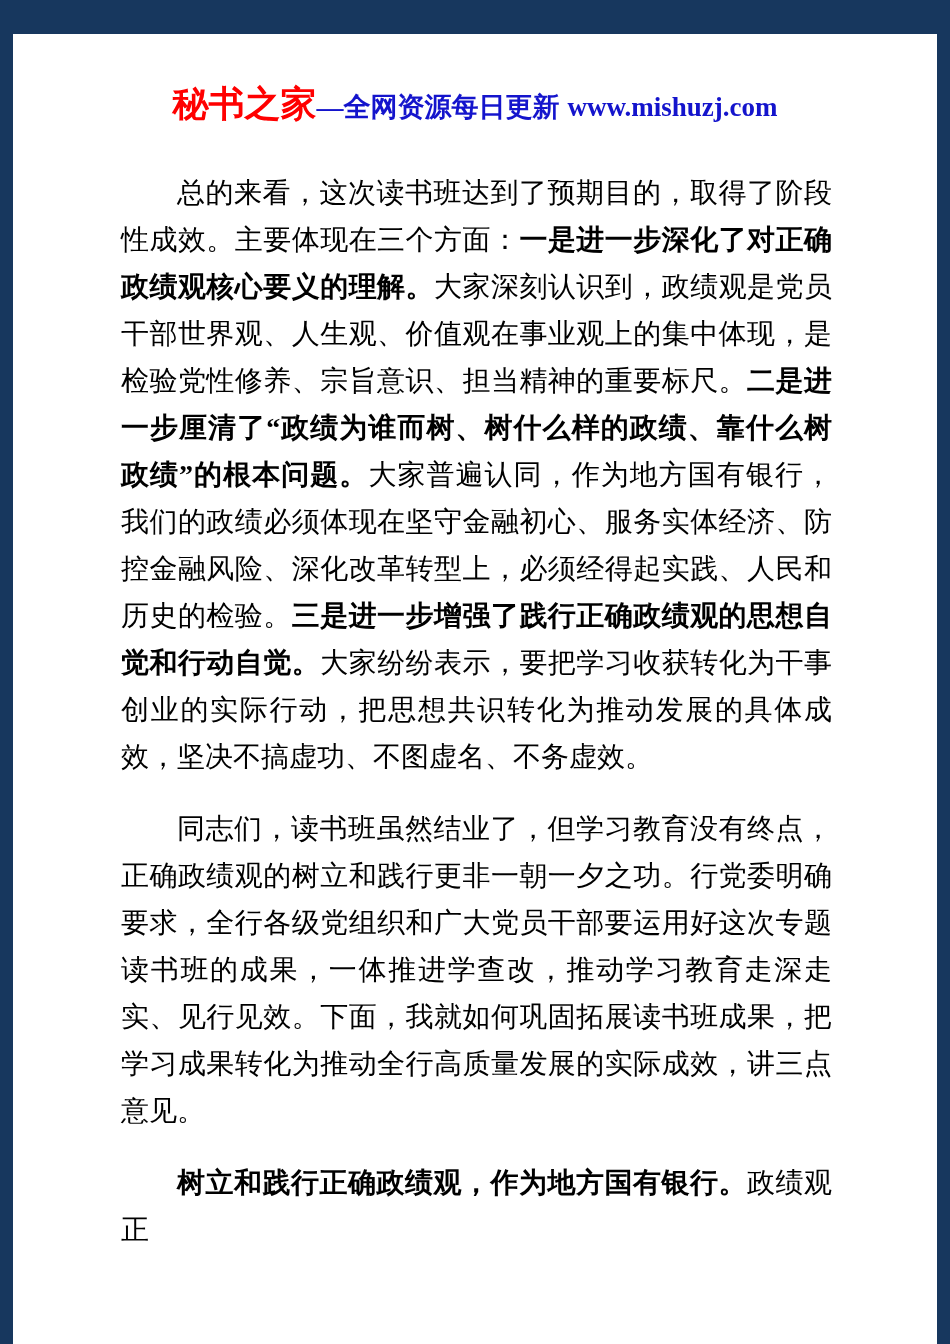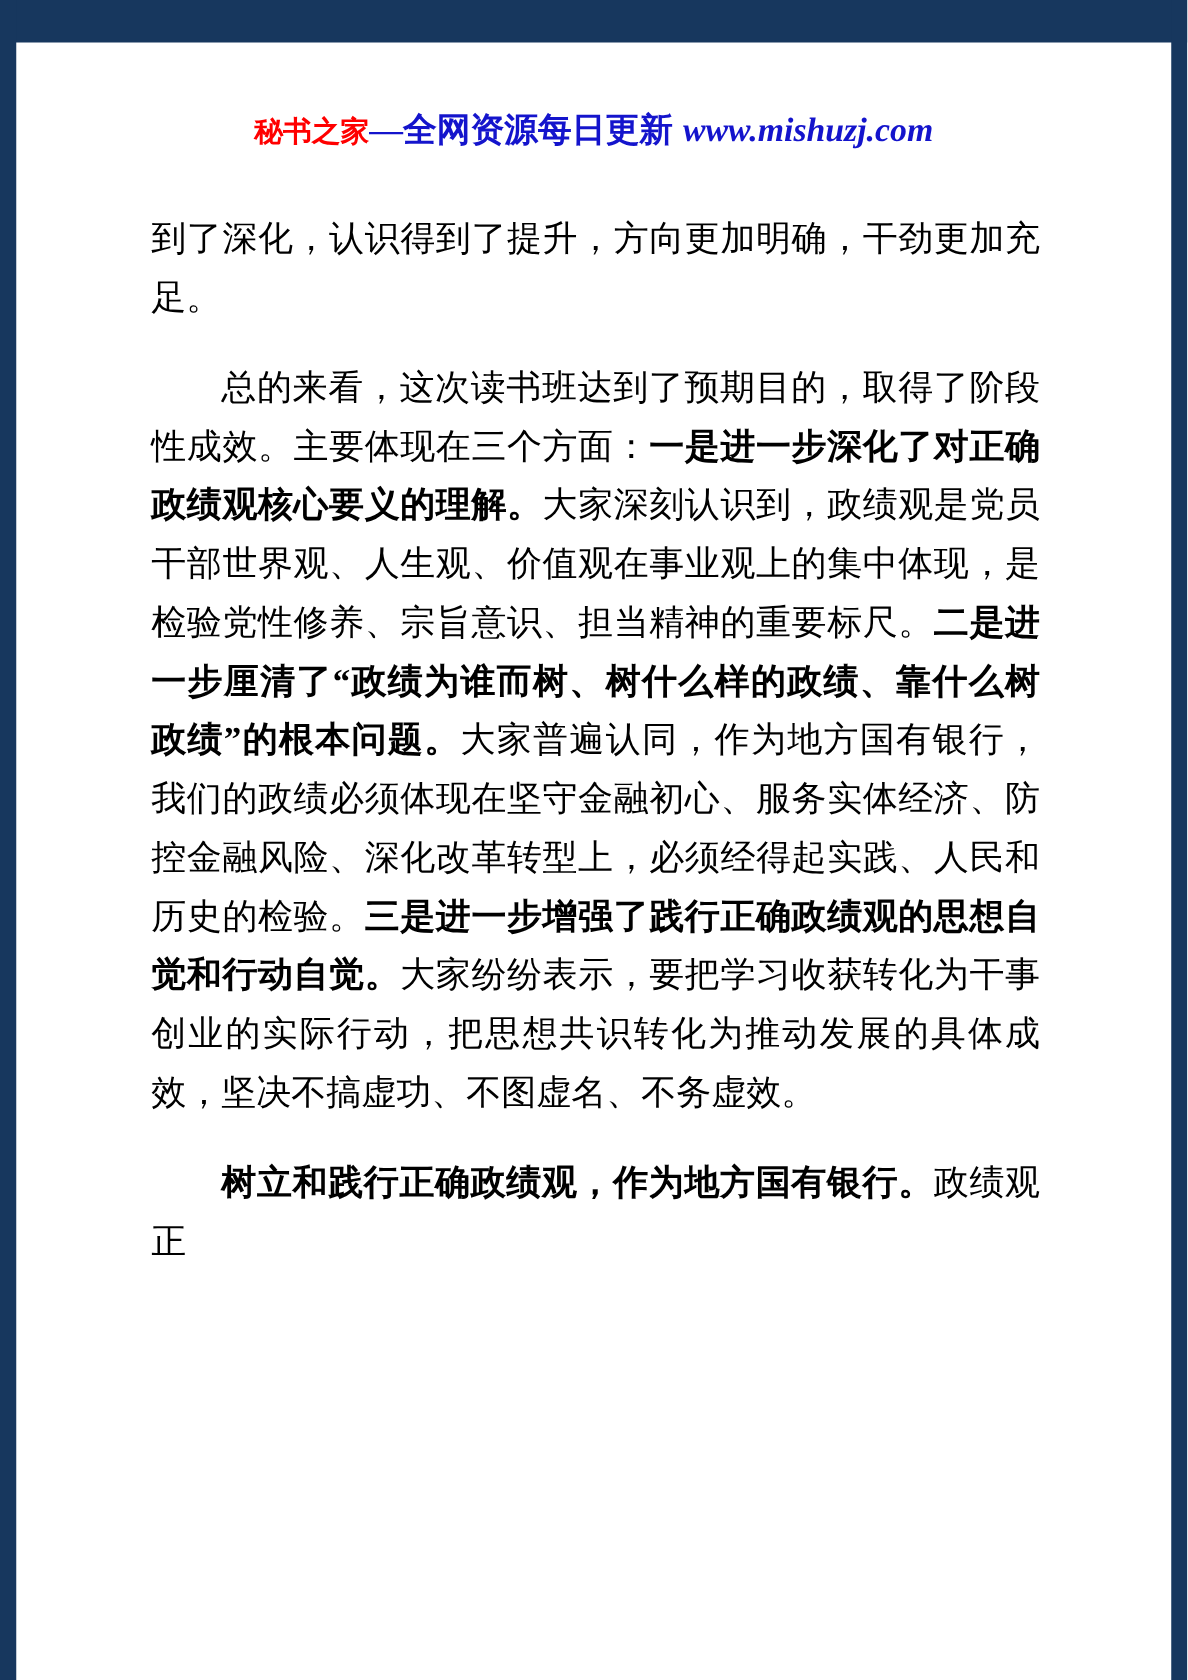--- a/index.html
+++ b/index.html
@@ -32,23 +32,23 @@
     background:var(--navy);
   }
   .header{
     margin-top:86px;
     text-align:center;
     font-size:27px;
     font-weight:700;
     line-height:36px;
     white-space:nowrap;
   }
-  .header .brand{color:var(--brand-red);font-size:23px;}
+  .header .brand{color:var(--brand-red);font-size:36px;}
   .header .tagline{color:var(--link-blue);margin-top:22px;}
-  .header .url{color:var(--link-blue);margin-left:8px;font-style:italic;}
+  .header .url{color:var(--link-blue);margin-left:8px;}
   .doc-body{
     margin:44px 118px 0 121px;
     color:var(--text-black);
     font-size:28px;
     line-height:47px;
     text-align:justify;
   }
   .para{margin:0;}
   .para.indent{text-indent:2em;margin-top:25px;}
   .run{font-weight:400;}
@@ -60,17 +60,17 @@
 <div class="page">
   <div class="band-top"></div>
   <div class="band-left"></div>
   <div class="band-right"></div>
 
   <div class="header">
     <span class="brand">秘书之家</span><span class="tagline">—全网资源每日更新</span><span class="url">www.mishuzj.com</span>
   </div>
 
   <div class="doc-body" id="doc-body">
-      <p class="para"><span class="run">到了深化，认识得到了提升，方向更加明确，干劲更加充足。</span></p>
       <p class="para indent"><span class="run">总的来看，这次读书班达到了预期目的，取得了阶段性成效。主要体现在三个方面：</span><span class="run bold">一是进一步深化了对正确政绩观核心要义的理解。</span><span class="run">大家深刻认识到，政绩观是党员干部世界观、人生观、价值观在事业观上的集中体现，是检验党性修养、宗旨意识、担当精神的重要标尺。</span><span class="run bold">二是进一步厘清了“政绩为谁而树、树什么样的政绩、靠什么树政绩”的根本问题。</span><span class="run">大家普遍认同，作为地方国有银行，我们的政绩必须体现在坚守金融初心、服务实体经济、防控金融风险、深化改革转型上，必须经得起实践、人民和历史的检验。</span><span class="run bold">三是进一步增强了践行正确政绩观的思想自觉和行动自觉。</span><span class="run">大家纷纷表示，要把学习收获转化为干事创业的实际行动，把思想共识转化为推动发展的具体成效，坚决不搞虚功、不图虚名、不务虚效。</span></p>
+      <p class="para indent"><span class="run">同志们，读书班虽然结业了，但学习教育没有终点，正确政绩观的树立和践行更非一朝一夕之功。行党委明确要求，全行各级党组织和广大党员干部要运用好这次专题读书班的成果，一体推进学查改，推动学习教育走深走实、见行见效。下面，我就如何巩固拓展读书班成果，把学习成果转化为推动全行高质量发展的实际成效，讲三点意见。</span></p>
       <p class="para indent"><span class="run bold">树立和践行正确政绩观，作为地方国有银行。</span><span class="run">政绩观正</span></p>
     </div>
 </div>
 
 </body></html>

